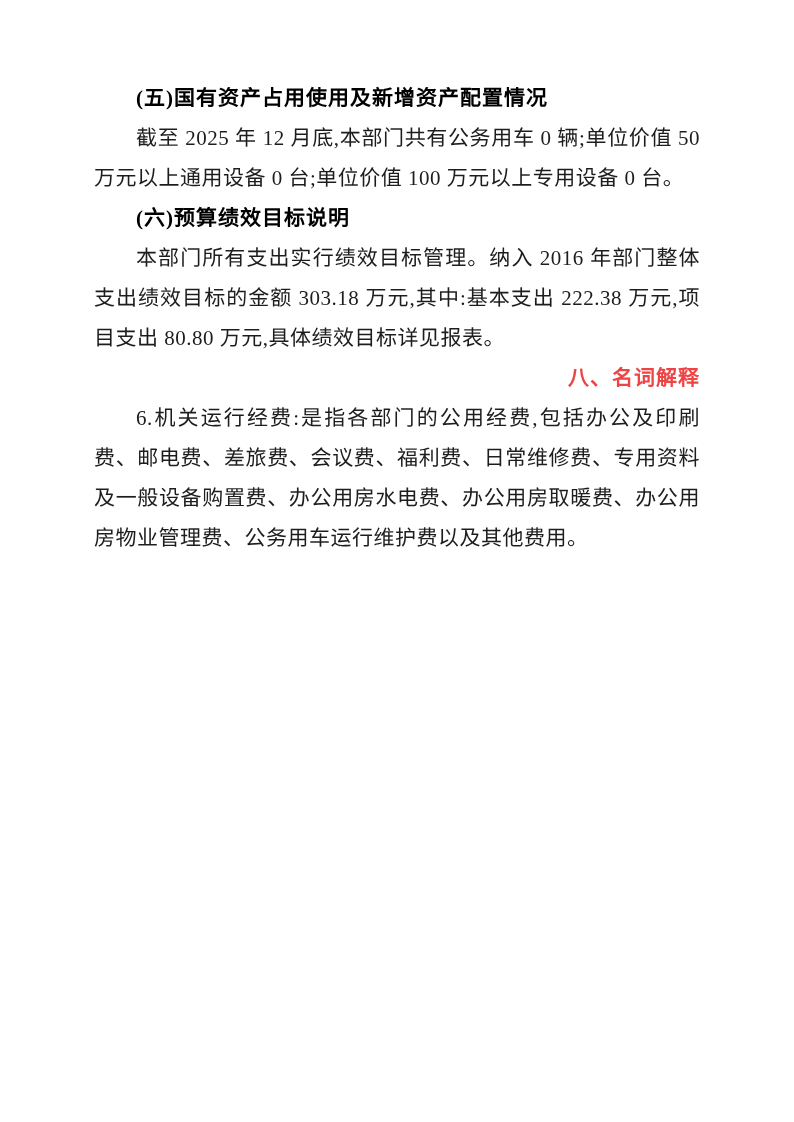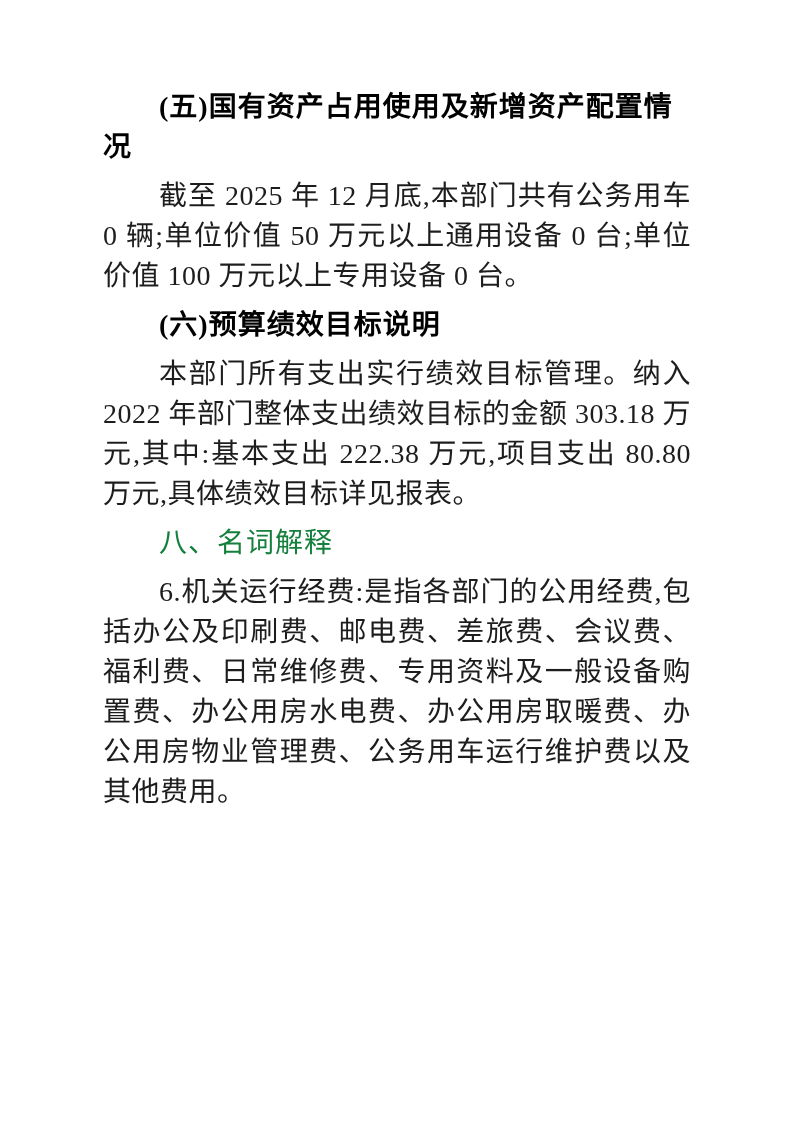--- a/index.html
+++ b/index.html
@@ -11,49 +11,49 @@
     position: relative;
     width: 794px;
     height: 1122px;
     margin: 0 auto;
     background: #ffffff;
     box-sizing: border-box;
     padding: 78px 94px 0 94px;
     overflow: hidden;
   }
   .para {
-    margin: 9px;
+    margin: 0;
     font-family: "Liberation Serif", "DejaVu Serif", serif;
-    font-size: 28px;
+    font-size: 21px;
     line-height: 40px;
     color: #1d1d1d;
     text-align: justify;
     text-justify: inter-ideograph;
     text-indent: 2em;
     letter-spacing: 0.5px;
   }
   .para.heading-bold {
     font-weight: bold;
     color: #000000;
     text-align: left;
     letter-spacing: 1px;
   }
   .para.heading-sans {
     font-family: "Liberation Sans", "DejaVu Sans", sans-serif;
-    color: #15803d;
-    font-weight: normal;
-    text-align: left;
+    color: #ef4444;
+    font-weight: bold;
+    text-align: right;
     letter-spacing: 1px;
   }
 </style>
 </head>
 <body>
 
 <div class="page">
   <div id="doc-body">
       <p class="para heading-bold">(五)国有资产占用使用及新增资产配置情况</p>
       <p class="para body">截至 2025 年 12 月底,本部门共有公务用车 0 辆;单位价值 50 万元以上通用设备 0 台;单位价值 100 万元以上专用设备 0 台。</p>
       <p class="para heading-bold">(六)预算绩效目标说明</p>
-      <p class="para body">本部门所有支出实行绩效目标管理。纳入 2022 年部门整体支出绩效目标的金额 303.18 万元,其中:基本支出 222.38 万元,项目支出 80.80 万元,具体绩效目标详见报表。</p>
+      <p class="para body">本部门所有支出实行绩效目标管理。纳入 2016 年部门整体支出绩效目标的金额 303.18 万元,其中:基本支出 222.38 万元,项目支出 80.80 万元,具体绩效目标详见报表。</p>
       <p class="para heading-sans">八、名词解释</p>
       <p class="para body">6.机关运行经费:是指各部门的公用经费,包括办公及印刷费、邮电费、差旅费、会议费、福利费、日常维修费、专用资料及一般设备购置费、办公用房水电费、办公用房取暖费、办公用房物业管理费、公务用车运行维护费以及其他费用。</p>
     </div>
 </div>
 
 </body></html>

